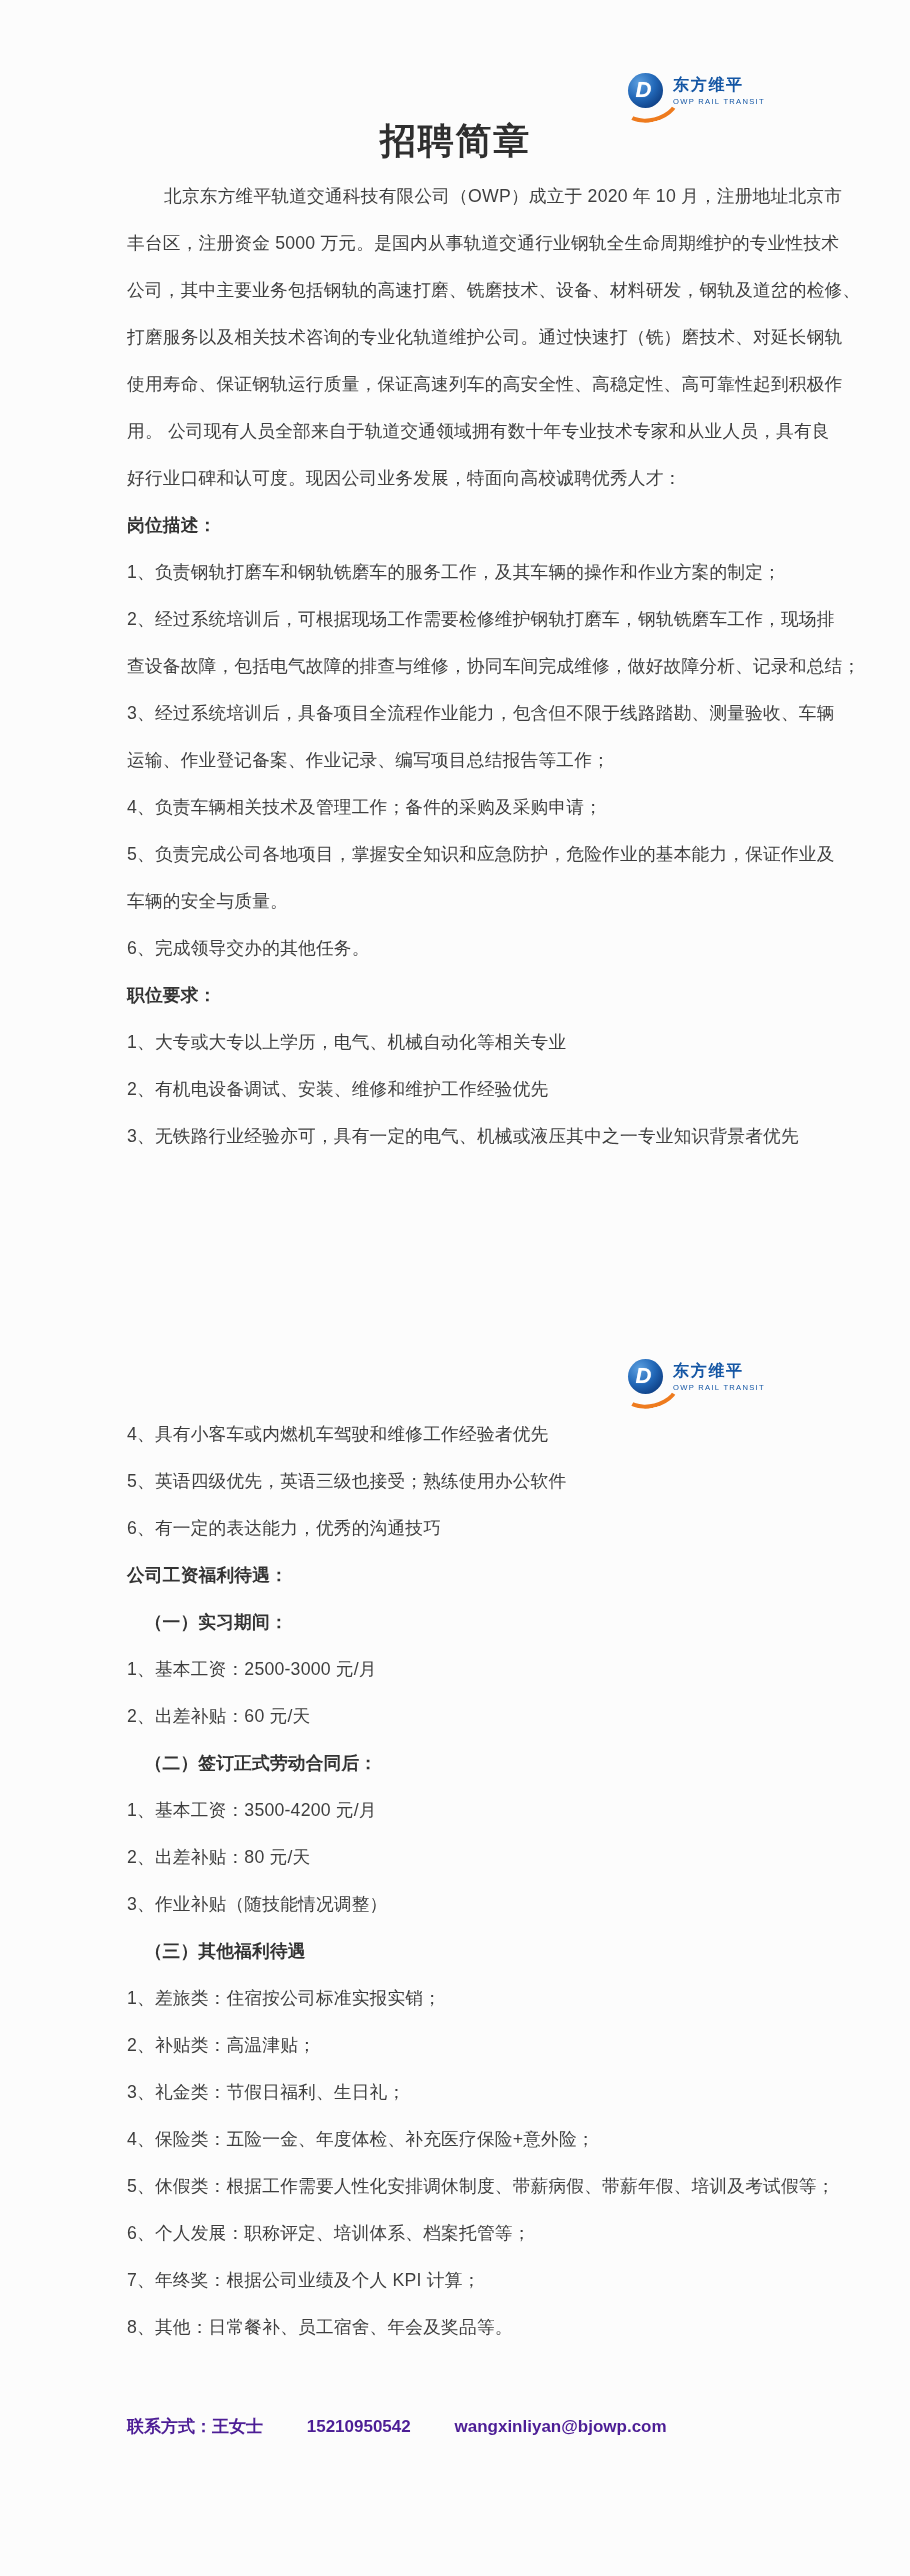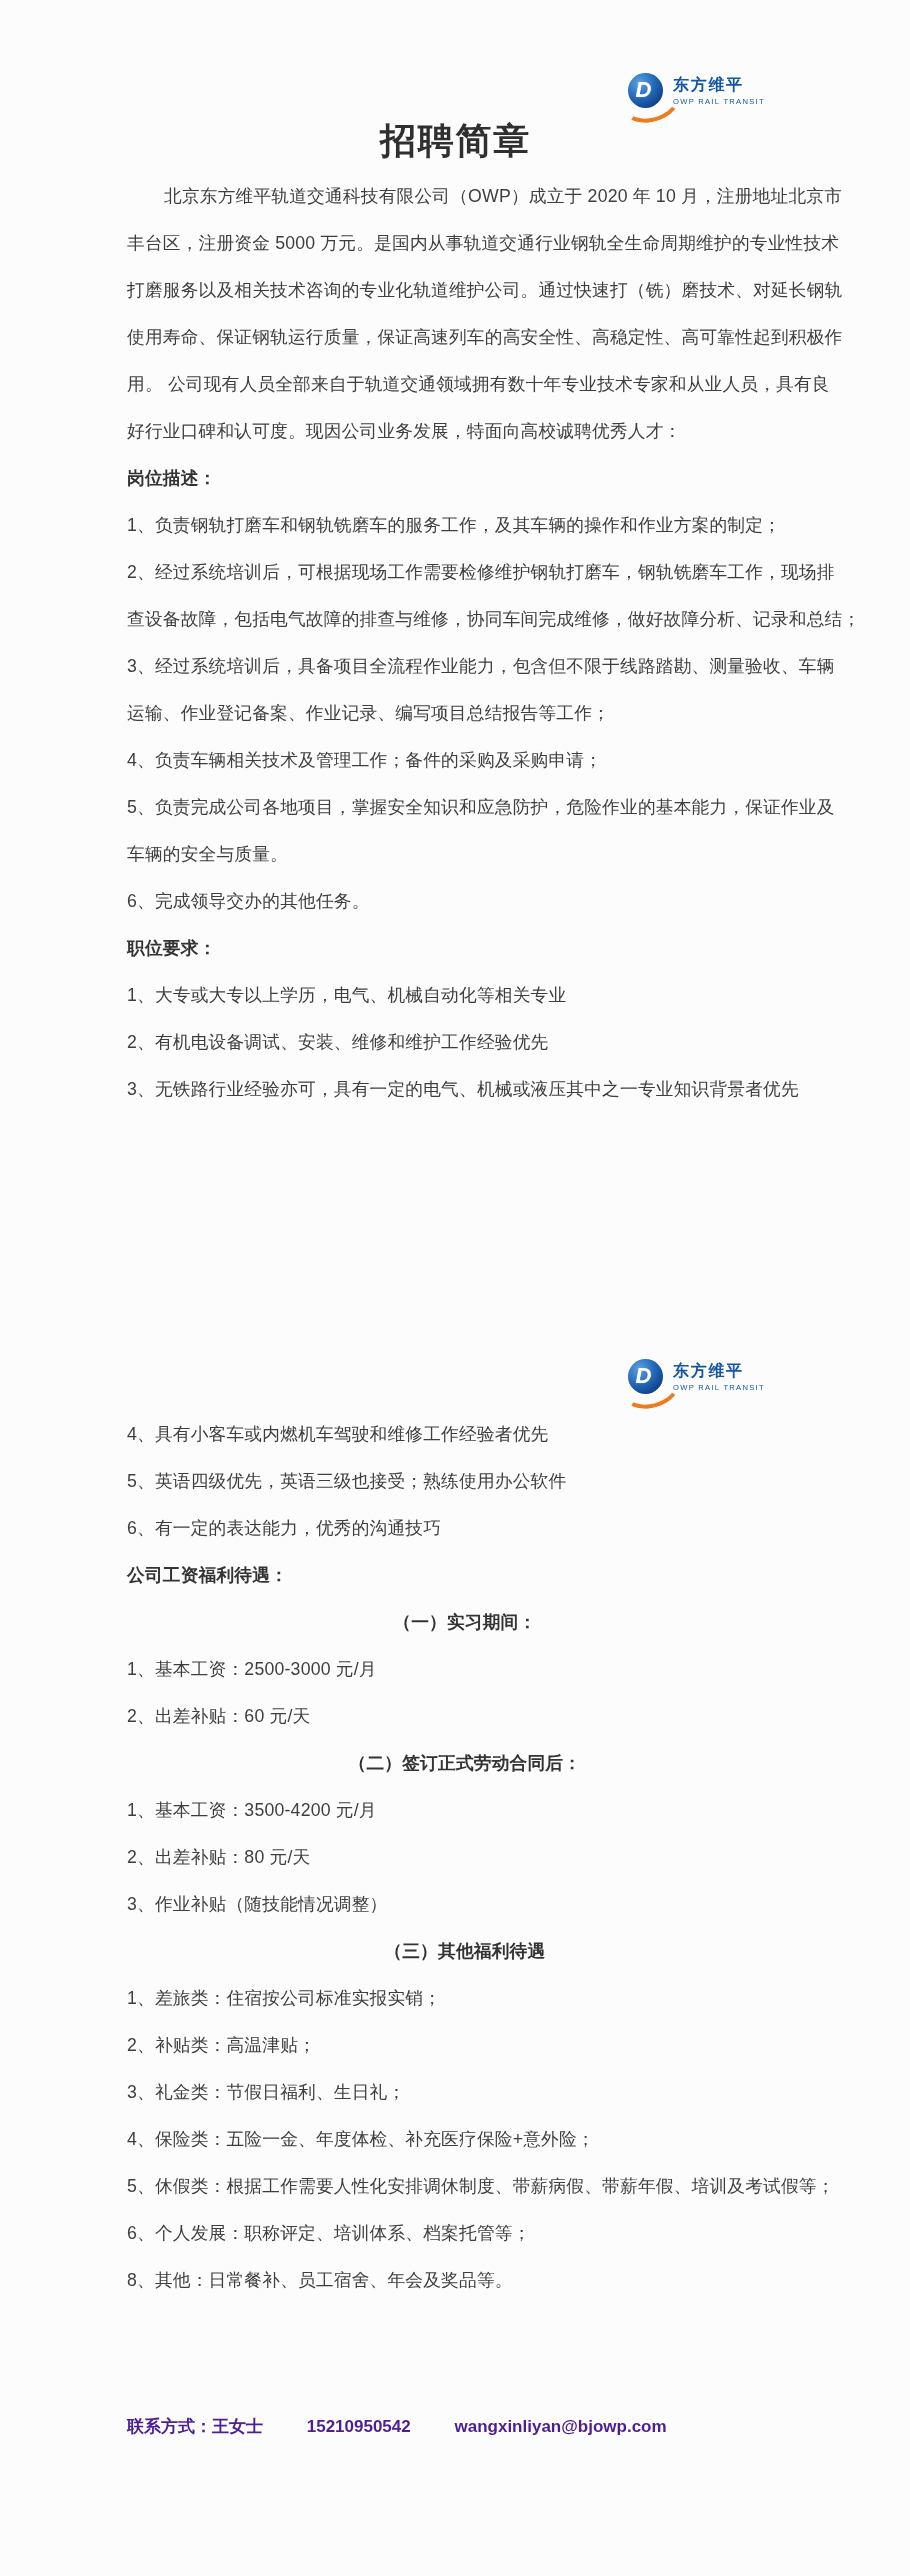--- a/index.html
+++ b/index.html
@@ -23,21 +23,21 @@
   .logo-zh{font-size:16px;font-weight:bold;color:#1456a4;letter-spacing:1.7px;line-height:20px;}
   .logo-en{font-size:7.6px;font-weight:normal;color:#1456a4;letter-spacing:1.3px;margin-top:2.5px;}
   
   .doc-title{position:absolute;top:121px;left:0;width:911px;text-align:center;
     font-size:36px;font-weight:bold;color:#2f2f2f;letter-spacing:1.7px;line-height:40px;}
   
   .textblock{position:absolute;left:127px;width:658px;font-size:17.7px;color:#3e3e3e;}
   .line{height:47px;line-height:47px;white-space:nowrap;letter-spacing:0.2px;}
   .line.b{font-weight:bold;color:#333333;}
   .line.ind{padding-left:37px;}
-  .line.sub{padding-left:17.7px;text-align:center;}
+  .line.sub{padding-left:17.7px;}
   #block1{top:173px;}
   #block2{top:1411px;}
   
   .contact{position:absolute;left:127px;top:2403px;height:47px;line-height:47px;
     font-size:17px;font-weight:bold;color:#4c1d95;white-space:nowrap;}
   .contact .gap{margin-left:39px;}
 </style>
 </head>
 <body>
 
@@ -50,20 +50,21 @@
     <div class="logo-zh">东方维平</div>
     <div class="logo-en">OWP RAIL TRANSIT</div>
   </div>
 </div>
 
 <div class="doc-title">招聘简章</div>
 
 <div class="textblock" id="block1">
     <div class="line ind">北京东方维平轨道交通科技有限公司（OWP）成立于 2020 年 10 月，注册地址北京市</div>
     <div class="line ">丰台区，注册资金 5000 万元。是国内从事轨道交通行业钢轨全生命周期维护的专业性技术</div>
+    <div class="line ">公司，其中主要业务包括钢轨的高速打磨、铣磨技术、设备、材料研发，钢轨及道岔的检修、</div>
     <div class="line ">打磨服务以及相关技术咨询的专业化轨道维护公司。通过快速打（铣）磨技术、对延长钢轨</div>
     <div class="line ">使用寿命、保证钢轨运行质量，保证高速列车的高安全性、高稳定性、高可靠性起到积极作</div>
     <div class="line ">用。 公司现有人员全部来自于轨道交通领域拥有数十年专业技术专家和从业人员，具有良</div>
     <div class="line ">好行业口碑和认可度。现因公司业务发展，特面向高校诚聘优秀人才：</div>
     <div class="line b">岗位描述：</div>
     <div class="line ">1、负责钢轨打磨车和钢轨铣磨车的服务工作，及其车辆的操作和作业方案的制定；</div>
     <div class="line ">2、经过系统培训后，可根据现场工作需要检修维护钢轨打磨车，钢轨铣磨车工作，现场排</div>
     <div class="line ">查设备故障，包括电气故障的排查与维修，协同车间完成维修，做好故障分析、记录和总结；</div>
     <div class="line ">3、经过系统培训后，具备项目全流程作业能力，包含但不限于线路踏勘、测量验收、车辆</div>
     <div class="line ">运输、作业登记备案、作业记录、编写项目总结报告等工作；</div>
@@ -100,20 +101,21 @@
     <div class="line ">1、基本工资：3500-4200 元/月</div>
     <div class="line ">2、出差补贴：80 元/天</div>
     <div class="line ">3、作业补贴（随技能情况调整）</div>
     <div class="line b sub">（三）其他福利待遇</div>
     <div class="line ">1、差旅类：住宿按公司标准实报实销；</div>
     <div class="line ">2、补贴类：高温津贴；</div>
     <div class="line ">3、礼金类：节假日福利、生日礼；</div>
     <div class="line ">4、保险类：五险一金、年度体检、补充医疗保险+意外险；</div>
     <div class="line ">5、休假类：根据工作需要人性化安排调休制度、带薪病假、带薪年假、培训及考试假等；</div>
     <div class="line ">6、个人发展：职称评定、培训体系、档案托管等；</div>
+    <div class="line ">7、年终奖：根据公司业绩及个人 KPI 计算；</div>
     <div class="line ">8、其他：日常餐补、员工宿舍、年会及奖品等。</div>
   </div>
 
 <div class="contact">
   <span>联系方式：王女士</span>
   <span class="gap">15210950542</span>
   <span class="gap">wangxinliyan@bjowp.com</span>
 </div>
 
 

